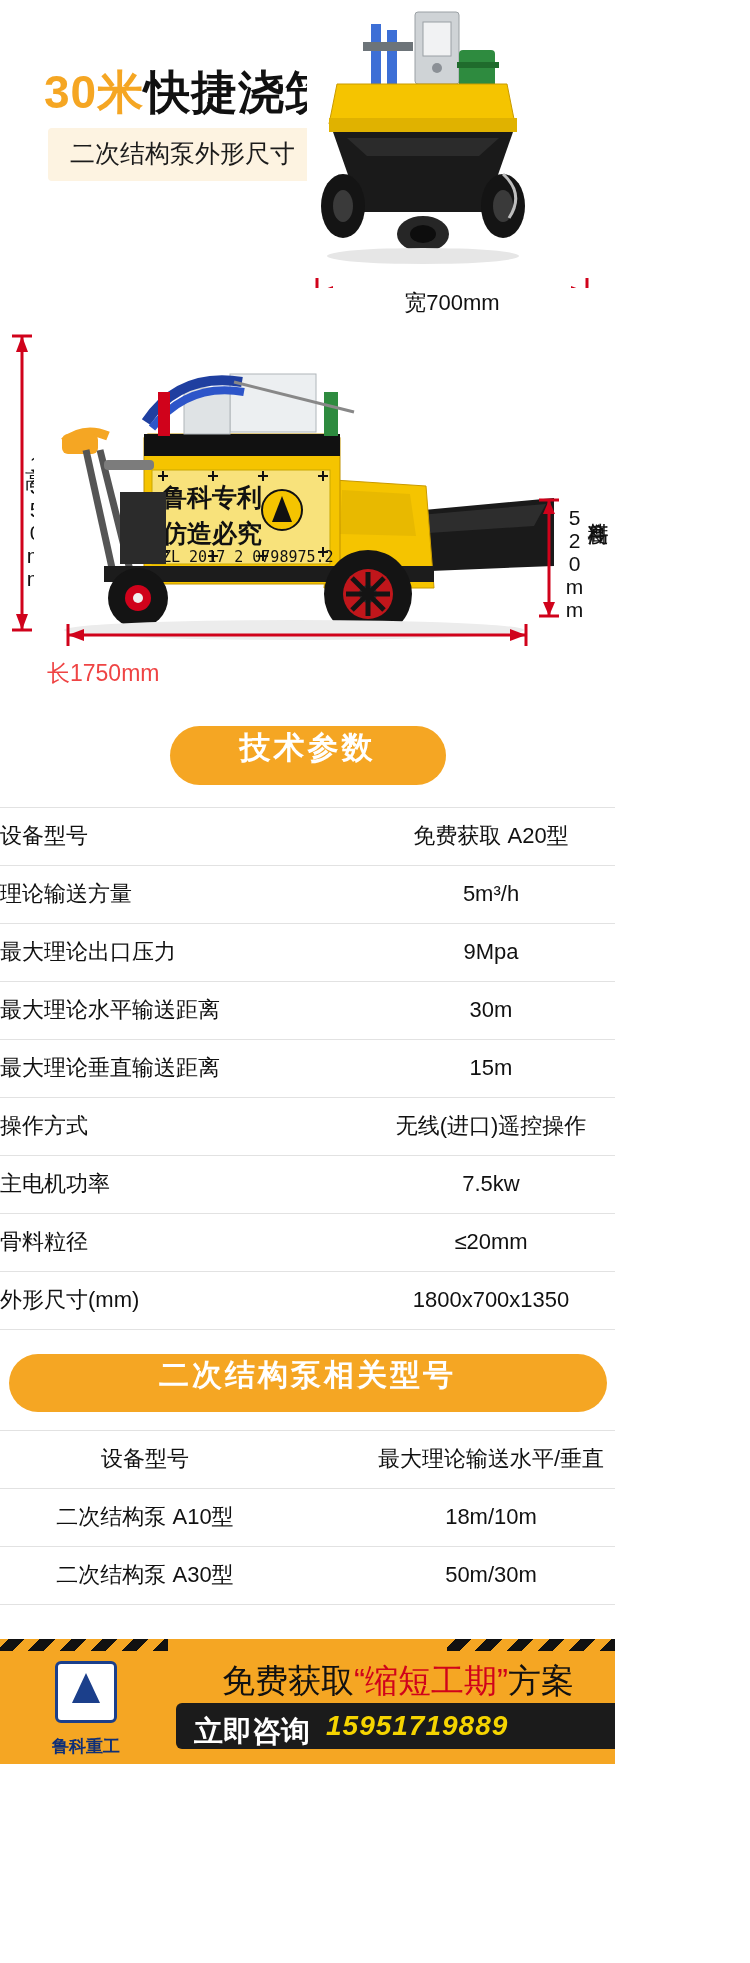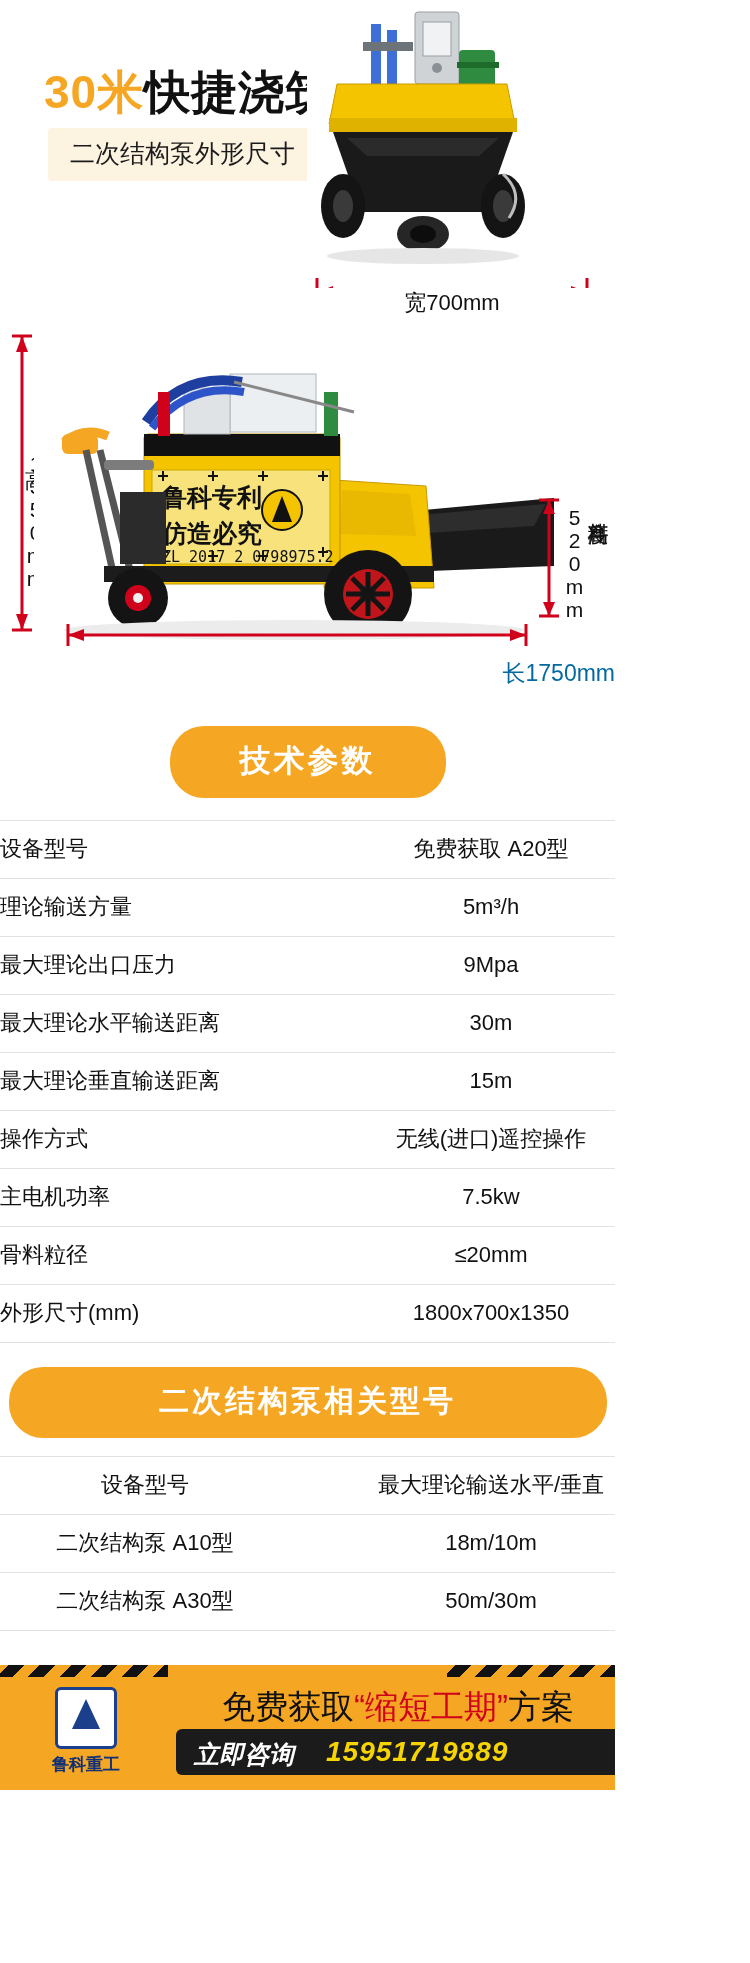--- a/index.html
+++ b/index.html
@@ -45,34 +45,34 @@
 
   
   .main-photo{position:relative;height:370px;margin-top:0;}
   .photo-big{position:absolute;left:34px;top:0;width:560px;height:320px;}
   .v-label{
     position:absolute;font-size:21px;color:#111;line-height:1.05;
     writing-mode:vertical-rl;text-orientation:upright;letter-spacing:0px;
   }
   .label-height{left:24px;top:122px;}
   .label-len{
-    position:absolute;left:0;right:0;top:328px;text-align:right;
-    font-size:23px;color:#0369a1;margin-left:47px;
+    position:absolute;left:0;right:0;top:328px;text-align:left;
+    font-size:23px;color:#ef4444;margin-left:47px;
   }
 
   
   .pill{
     margin:26px auto 0 auto;
     background:#f5a623;
     color:#fff;
     font-size:31px;
     font-weight:bold;
     text-align:center;
     border-radius:34px;
-    padding:14px 0 16px 0;
+    padding:1px 0 16px 0;
     letter-spacing:3px;
   }
   .pill.w1{width:276px;}
   .pill.w2{width:598px;font-size:30px;margin-top:24px;}
 
   
   table.spec{
     width:692px;margin:22px auto 0 auto;
     border-collapse:collapse;
     font-size:22px;
@@ -112,32 +112,32 @@
   }
   .logo .mark{
     width:56px;height:56px;margin:0 auto;border:3px solid #1b3f8b;
     border-radius:6px;background:#fff;position:relative;
   }
   .logo .mark:after{
     content:"";position:absolute;left:50%;top:9px;margin-left:-14px;
     border-left:14px solid transparent;border-right:14px solid transparent;
     border-bottom:30px solid #1b3f8b;
   }
-  .logo .txt{font-size:17px;color:#0e2f78;font-weight:bold;margin-top:4px;}
+  .logo .txt{font-size:17px;color:#0e2f78;font-weight:bold;margin-top:12px;}
   .f-line1{
     position:absolute;left:168px;top:20px;width:460px;text-align:center;
     font-size:33px;font-weight:normal;color:#111;
   }
   .f-line1 .q{color:#d0021b;}
   .f-btn{
     position:absolute;left:176px;top:64px;width:448px;height:46px;
     background:#1b1b1b;border-radius:6px;
   }
   .f-btn .b-l{
-    position:absolute;left:18px;top:9px;font-size:25px;color:#fff;font-weight:bold;font-style:italic;
+    position:absolute;left:18px;top:9px;font-size:29px;color:#fff;font-weight:bold;
   }
   .f-btn .b-r{
     position:absolute;left:150px;top:7px;font-size:28px;color:#f5d400;font-weight:bold;letter-spacing:1px;font-style:italic;
   }
 </style>
 </head>
 <body>
 
 <div class="page">
 

